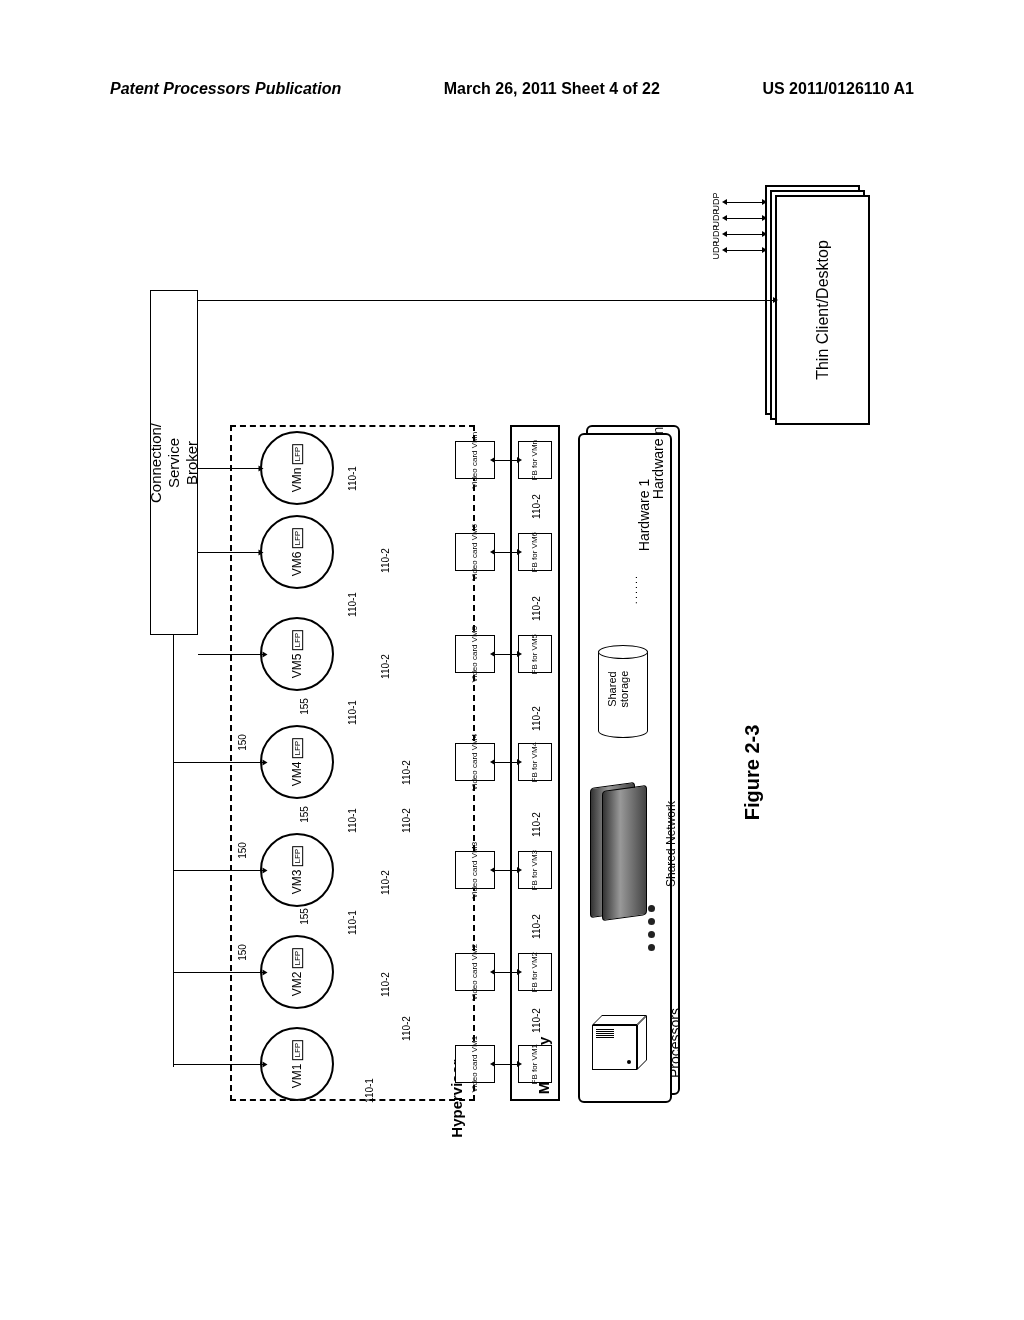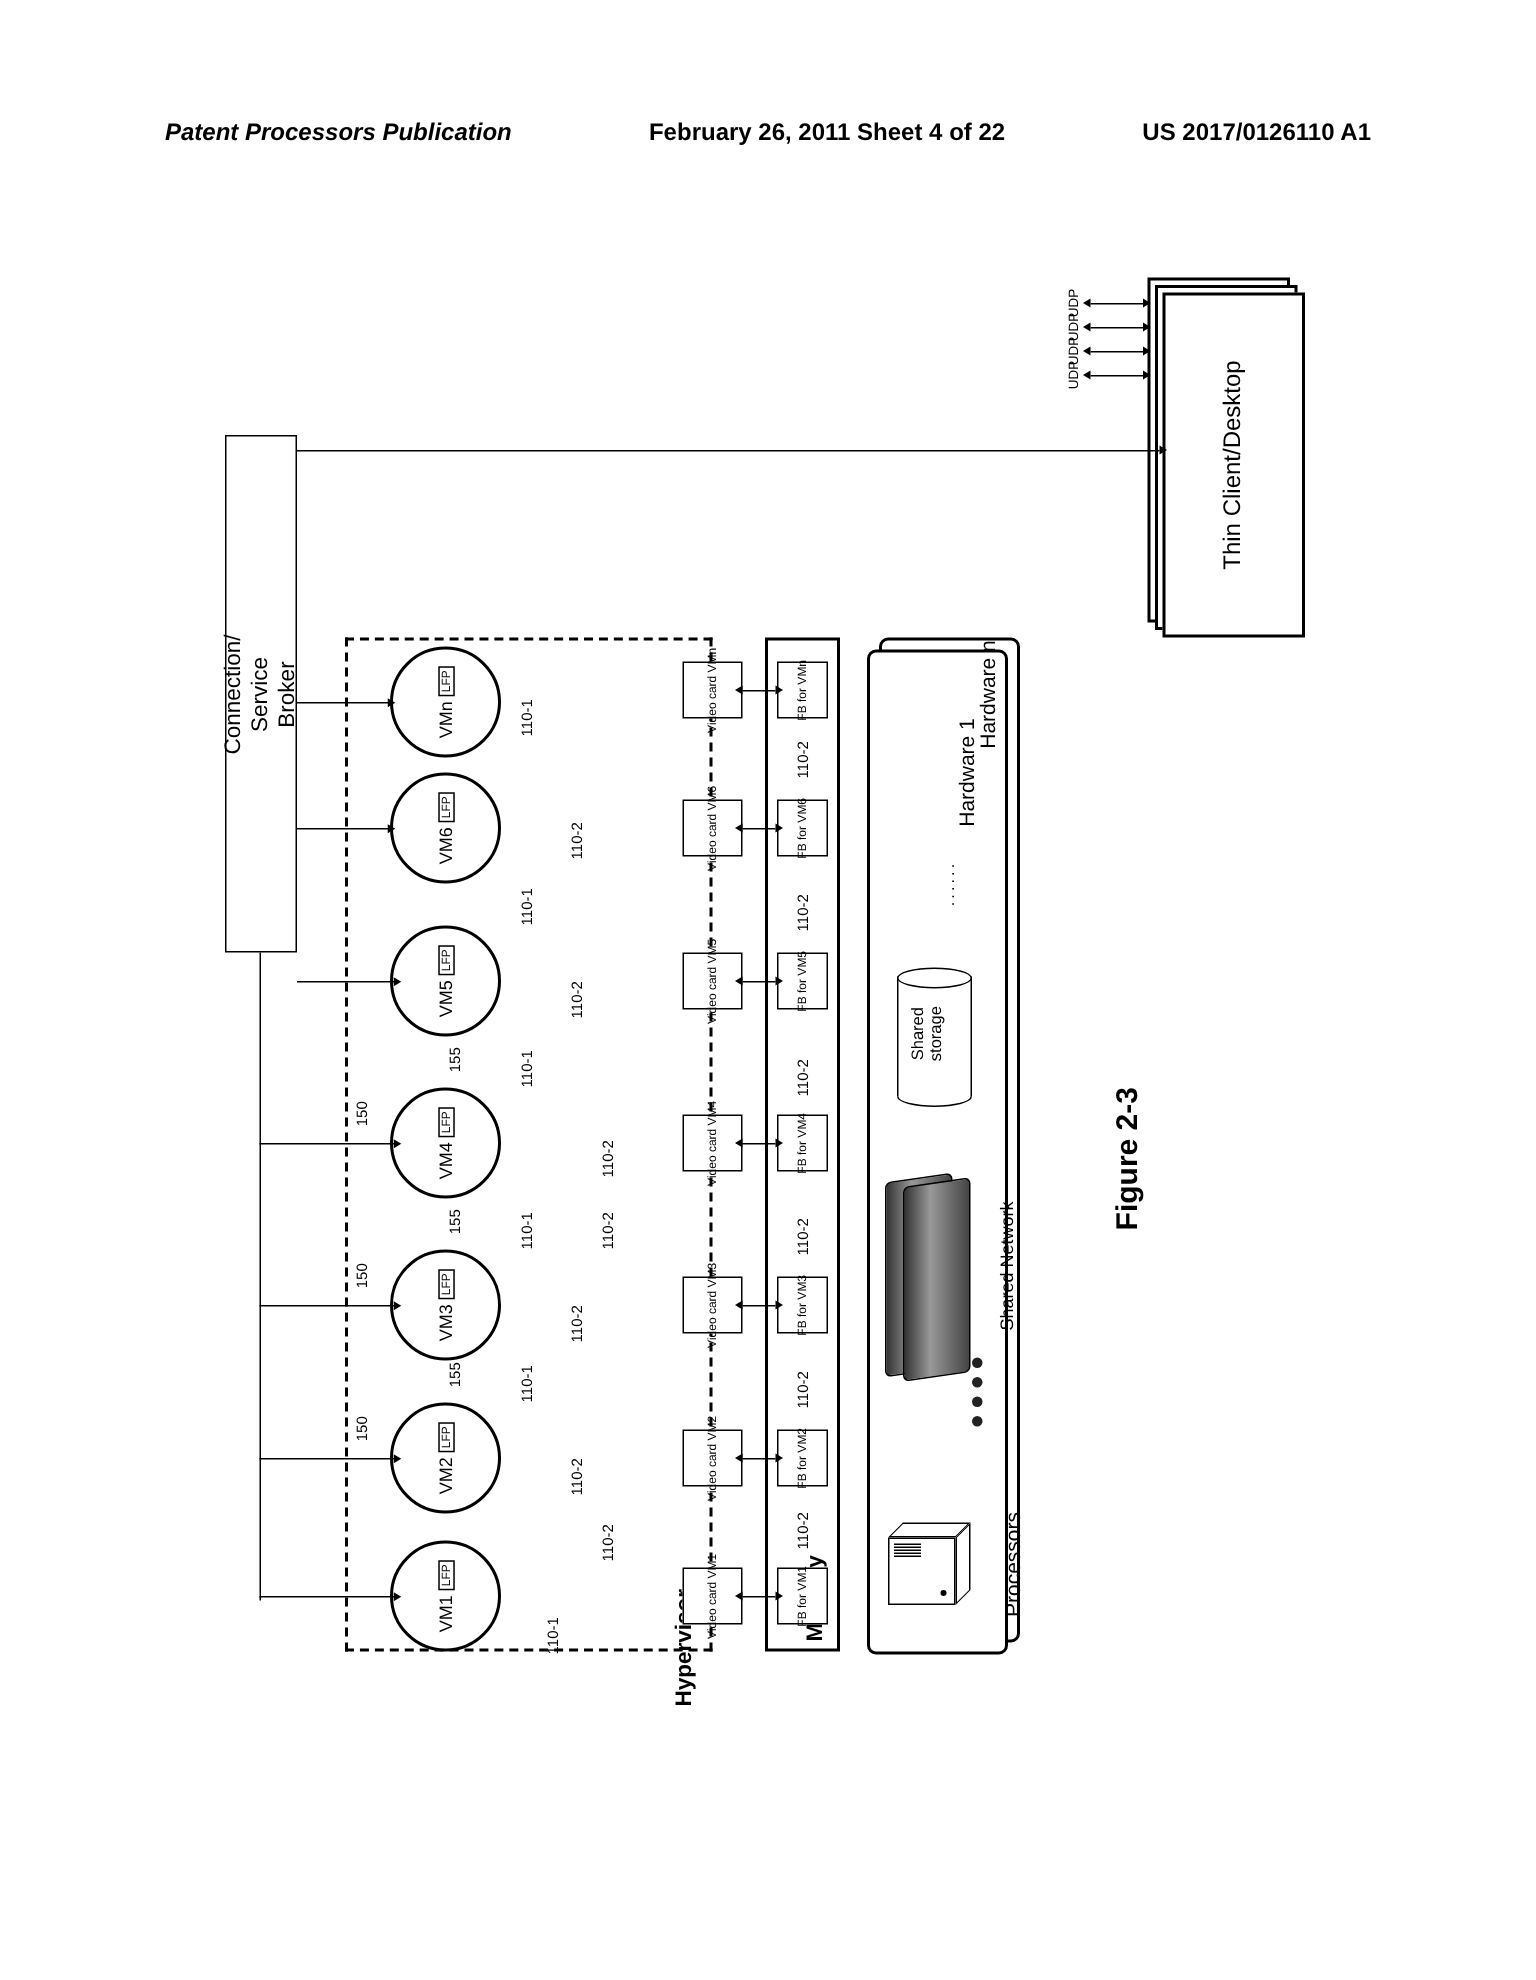--- a/index.html
+++ b/index.html
@@ -73,22 +73,22 @@
   
   .fig-label { position: absolute; font-weight: bold; font-size: 20px; }
   
   .ellipsis { position: absolute; transform: rotate(-90deg); letter-spacing: 2px; font-size: 11px; }
 </style>
 </head>
 <body>
 
 <div class="header">
   <div class="header-left">Patent Processors Publication</div>
-  <div class="header-center">February 26, 2011  Sheet 4 of 22</div>
-  <div class="header-right">US 2017/0126110 A1</div>
+  <div class="header-center">March 26, 2011  Sheet 4 of 22</div>
+  <div class="header-right">US 2011/0126110 A1</div>
 </div>
 
 <div class="figure-container">
 
   <div class="client-stack">
     <div class="client-card client-c3"></div>
     <div class="client-card client-c2"></div>
     <div class="client-card client-c1">
       <div class="client-text">Thin Client/Desktop</div>
     </div>

